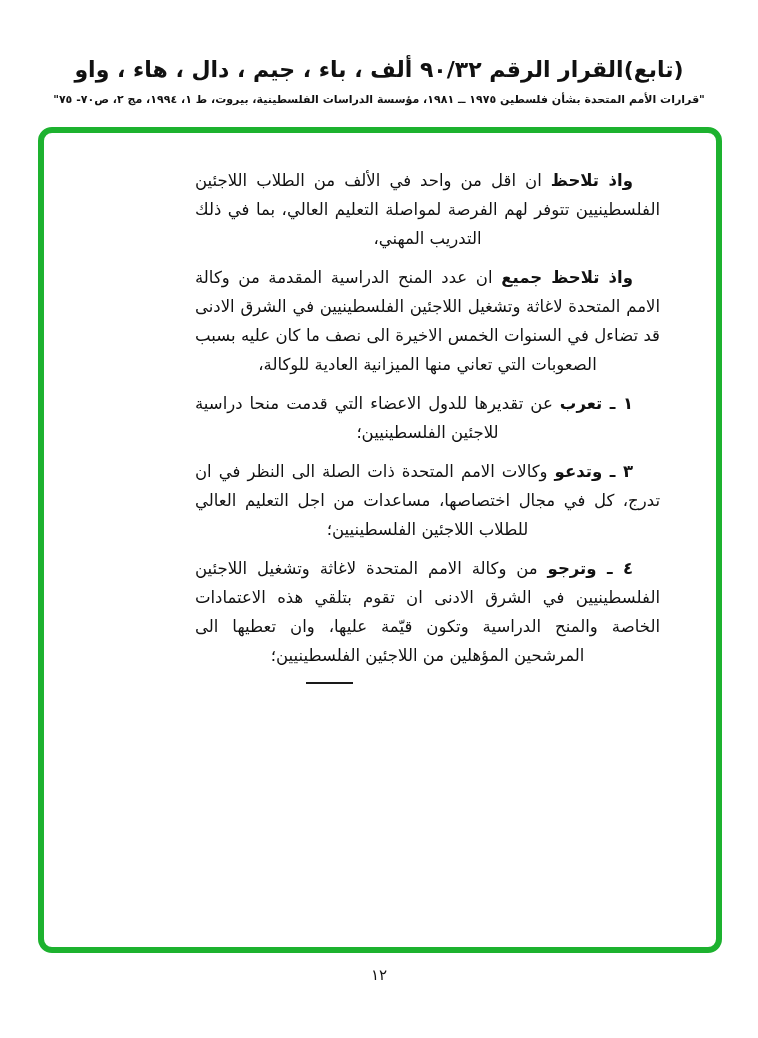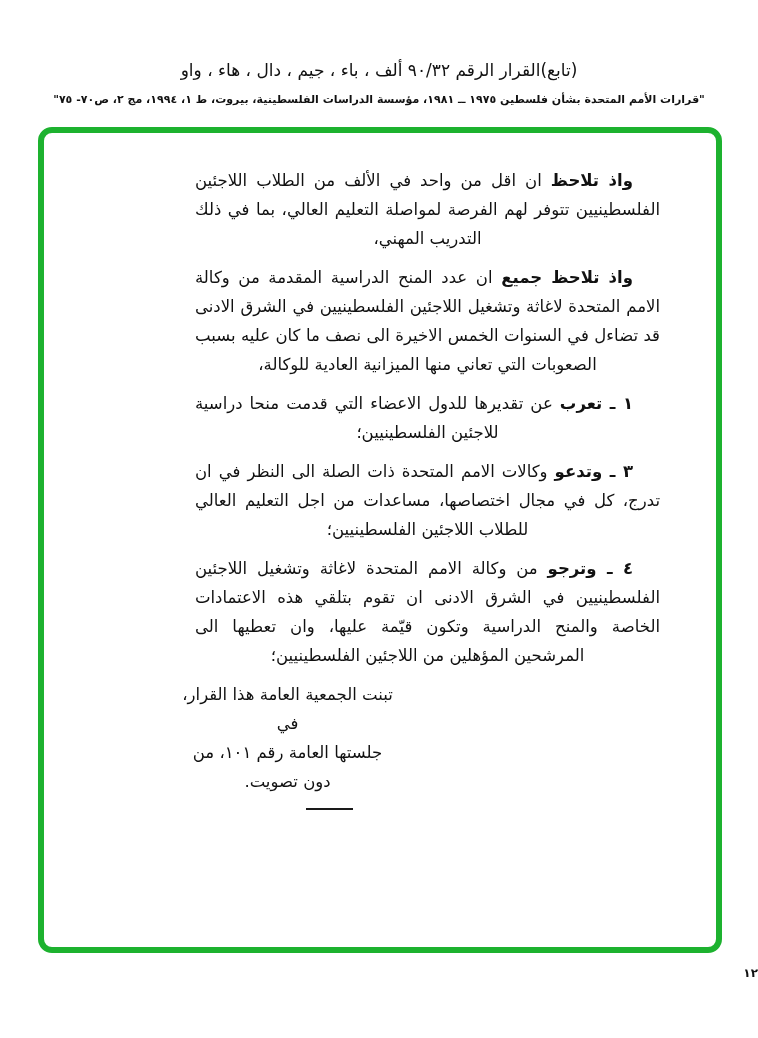--- a/index.html
+++ b/index.html
@@ -1,62 +1,57 @@
 <!DOCTYPE html>
 <html lang="ar"><head>
 <meta charset="utf-8">
 <style>
   html,body{margin:0;padding:0}
   body{
     width:758px;height:1038px;position:relative;background:#ffffff;
     font-family:"DejaVu Sans",sans-serif;color:#111;overflow:hidden;
   }
   .header{position:absolute;top:58px;left:0;width:100%;text-align:center;direction:rtl}
-  .title{font-size:17px;font-weight:normal;line-height:24px;white-space:nowrap}
+  .title{font-size:22px;font-weight:bold;line-height:24px;white-space:nowrap}
   .source{font-size:11px;font-weight:bold;margin-top:11px;white-space:nowrap}
   .frame{
     position:absolute;left:38px;top:127px;width:672px;height:814px;
     border:6px solid #1db22f;border-radius:14px;background:#fff;
   }
   .content{
     position:absolute;top:156px;right:88px;width:485px;direction:rtl;
     font-size:16.5px;line-height:29px;text-align:justify;
   }
   .content p{margin:10px;text-indent:27px;text-align-last:center}
   .num{font-weight:bold}
   .closing{
     width:235px;margin:0 265px 0 0;text-align:center;text-indent:0;
     direction:rtl;line-height:29px;
   }
   .rule{width:47px;height:2px;background:#1a1a1a;margin:12px 317px 0 0}
   .pagenum{
-    position:absolute;top:966px;left:0;width:100%;text-align:right;
-    font-size:12px;font-weight:bold;direction:rtl;
+    position:absolute;top:966px;left:0;width:100%;text-align:center;
+    font-size:15px;font-weight:normal;direction:rtl;
   }
 </style>
 </head>
 <body>
 
 <div class="header">
   <div class="title">(تابع)القرار الرقم ٩٠/٣٢ ألف ، باء ، جيم ، دال ، هاء ، واو</div>
   <div class="source">"قرارات الأمم المتحدة بشأن فلسطين ١٩٧٥ ــ ١٩٨١، مؤسسة الدراسات الفلسطينية، بيروت، ط ١، ١٩٩٤، مج ٢، ص٧٠- ٧٥"</div>
 </div>
 
 <div class="frame"></div>
 
 <div class="content">
   <p><b>واذ تلاحظ</b><span> ان اقل من واحد في الألف من الطلاب اللاجئين الفلسطينيين تتوفر لهم الفرصة لمواصلة التعليم العالي، بما في ذلك التدريب المهني،</span></p>
   <p><b>واذ تلاحظ جميع</b><span> ان عدد المنح الدراسية المقدمة من وكالة الامم المتحدة لاغاثة وتشغيل اللاجئين الفلسطينيين في الشرق الادنى قد تضاءل في السنوات الخمس الاخيرة الى نصف ما كان عليه بسبب الصعوبات التي تعاني منها الميزانية العادية للوكالة،</span></p>
 
   <p><span class="num">١ ـ </span><b>تعرب</b><span> عن تقديرها للدول الاعضاء التي قدمت منحا دراسية للاجئين الفلسطينيين؛</span></p>
   <p><span class="num">٣ ـ </span><b>وتدعو</b><span> وكالات الامم المتحدة ذات الصلة الى النظر في ان تدرج، كل في مجال اختصاصها، مساعدات من اجل التعليم العالي للطلاب اللاجئين الفلسطينيين؛</span></p>
   <p><span class="num">٤ ـ </span><b>وترجو</b><span> من وكالة الامم المتحدة لاغاثة وتشغيل اللاجئين الفلسطينيين في الشرق الادنى ان تقوم بتلقي هذه الاعتمادات الخاصة والمنح الدراسية وتكون قيّمة عليها، وان تعطيها الى المرشحين المؤهلين من اللاجئين الفلسطينيين؛</span></p>
 
-  <div class="closing">
-    <div>تبنت الجمعية العامة هذا القرار، في</div>
-    <div>جلستها العامة رقم ١٠١، من</div>
-    <div>دون تصويت.</div>
-  </div>
 
   <div class="rule"></div>
 </div>
 
 <div class="pagenum">١٢</div>
 
 </body></html>

